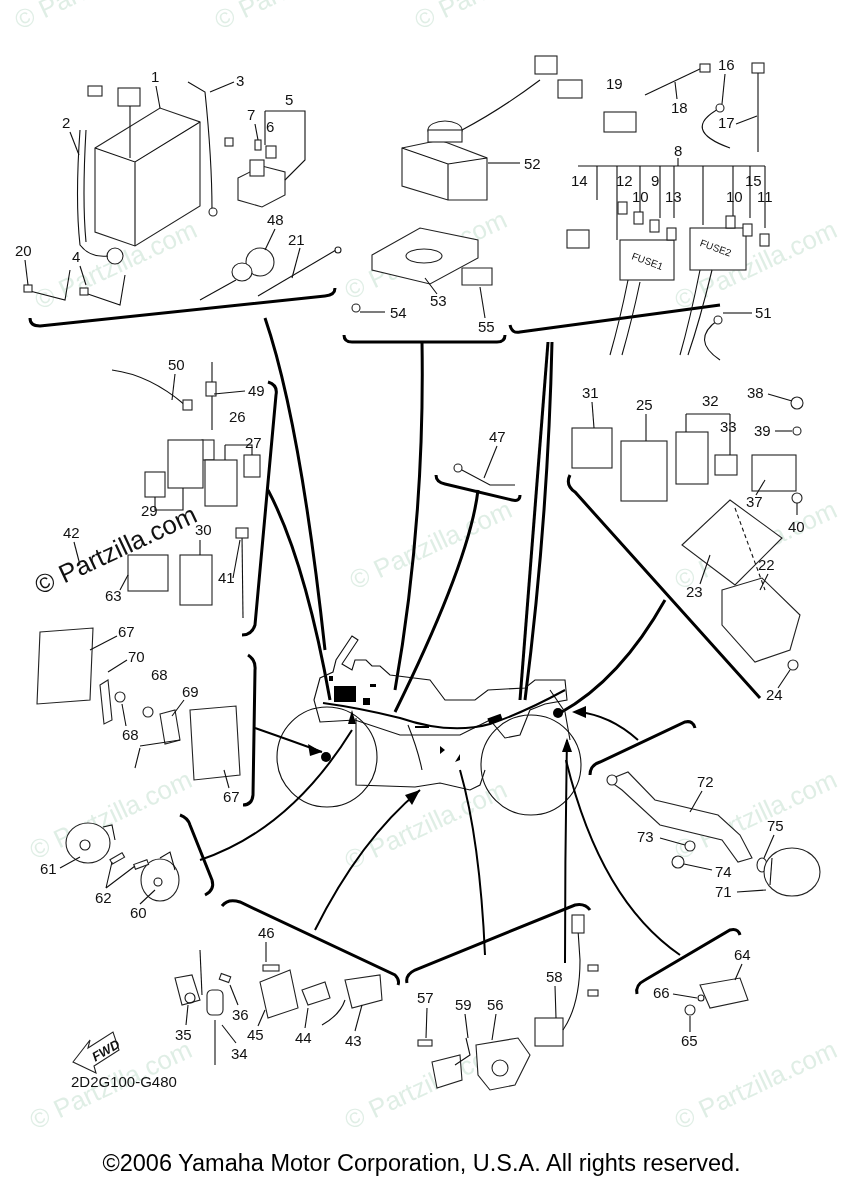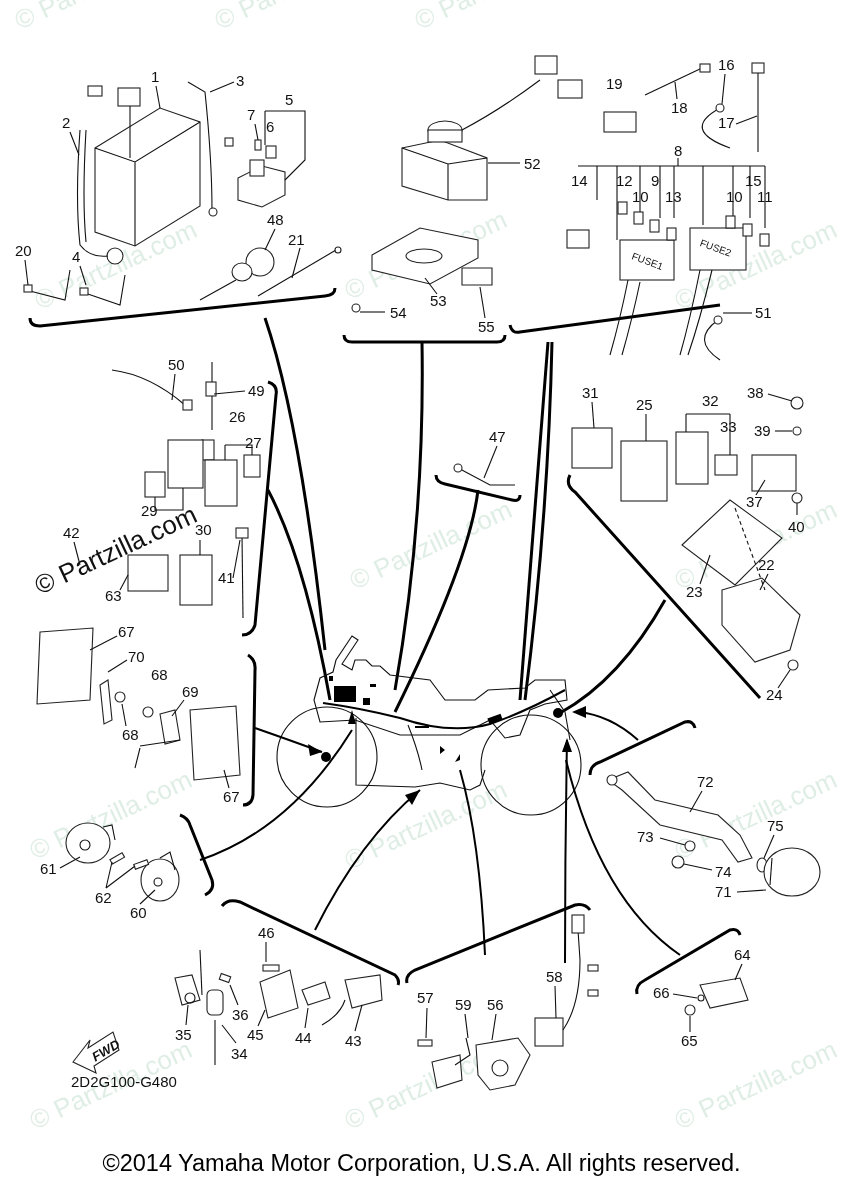--- a/index.html
+++ b/index.html
@@ -421,13 +421,13 @@
     <path class="thick" d="M478 490 Q470 560 395 712"></path>
     <path class="ln" d="M460 469 L490 485 L515 485"></path>
     <circle class="part" cx="458" cy="468" r="4"></circle>
     <text class="lbl" x="489" y="442">47</text>
     <path class="ln" d="M497 446 L484 478"></path>
   </g>
 
   <path class="thick" d="M548 342 Q540 450 520 700"></path>
 </svg>
 
-<div id="copyright">©2014 Yamaha Motor Corporation, U.S.A. All rights reserved.</div>
+<div id="copyright">©2006 Yamaha Motor Corporation, U.S.A. All rights reserved.</div>
 
 </body></html>

